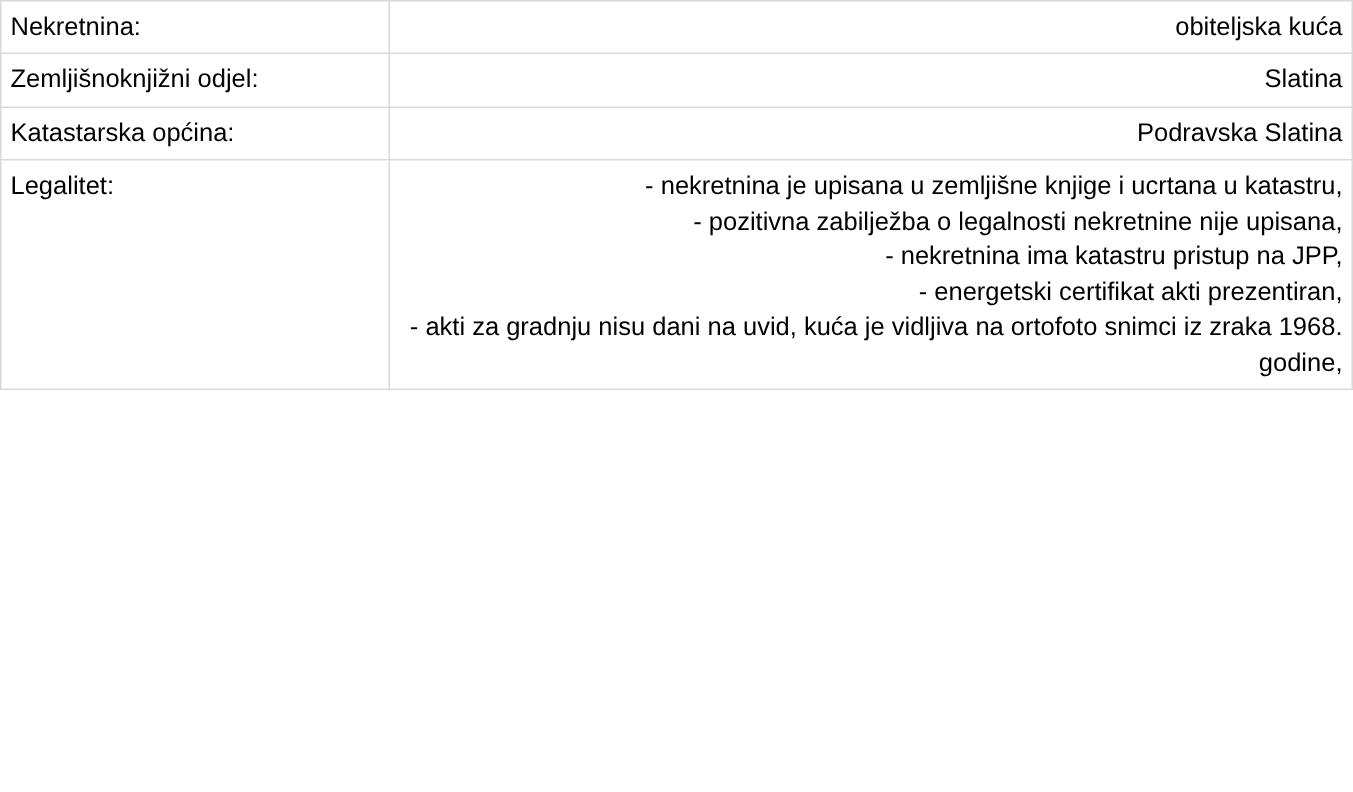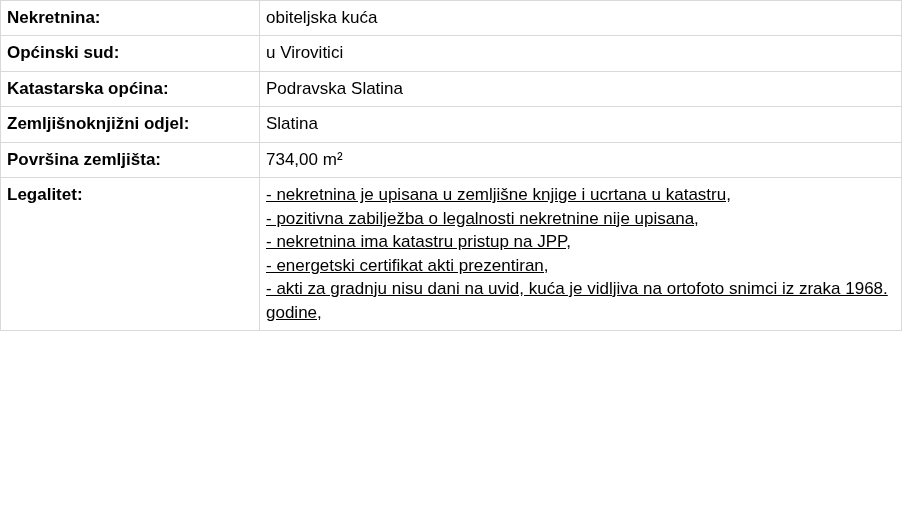--- a/index.html
+++ b/index.html
@@ -23,54 +23,45 @@
   table.prop-table td {
     border: 1px solid #d9d9d9;
     vertical-align: top;
     padding: 5px 6px 6px 6px;
     line-height: 1.38;
   }
   td.label-cell {
     width: 246px;
     padding-left: 5px;
     white-space: nowrap;
-    font-weight: bold;
   }
   td.value-cell {
     padding-left: 10px;
+    text-align: right;
   }
   .multiline-item {
     display: block;
-    text-decoration: underline;
   }
 </style>
 </head>
 <body>
 
 <table class="prop-table">
   <tbody>
     <tr>
       <td class="label-cell">Nekretnina:</td>
       <td class="value-cell">obiteljska kuća</td>
     </tr>
     <tr>
-      <td class="label-cell">Općinski sud:</td>
-      <td class="value-cell">u Virovitici</td>
+      <td class="label-cell">Zemljišnoknjižni odjel:</td>
+      <td class="value-cell">Slatina</td>
     </tr>
     <tr>
       <td class="label-cell">Katastarska općina:</td>
       <td class="value-cell">Podravska Slatina</td>
-    </tr>
-    <tr>
-      <td class="label-cell">Zemljišnoknjižni odjel:</td>
-      <td class="value-cell">Slatina</td>
-    </tr>
-    <tr>
-      <td class="label-cell">Površina zemljišta:</td>
-      <td class="value-cell">734,00 m²</td>
     </tr>
     <tr>
       <td class="label-cell">Legalitet:</td>
       <td class="value-cell">
         <span class="multiline-item">- nekretnina je upisana u zemljišne knjige i ucrtana u katastru,</span>
         <span class="multiline-item">- pozitivna zabilježba o legalnosti nekretnine nije upisana,</span>
         <span class="multiline-item">- nekretnina ima katastru pristup na JPP,</span>
         <span class="multiline-item">- energetski certifikat akti prezentiran,</span>
         <span class="multiline-item">- akti za gradnju nisu dani na uvid, kuća je vidljiva na ortofoto snimci iz zraka 1968. godine,</span>
 

